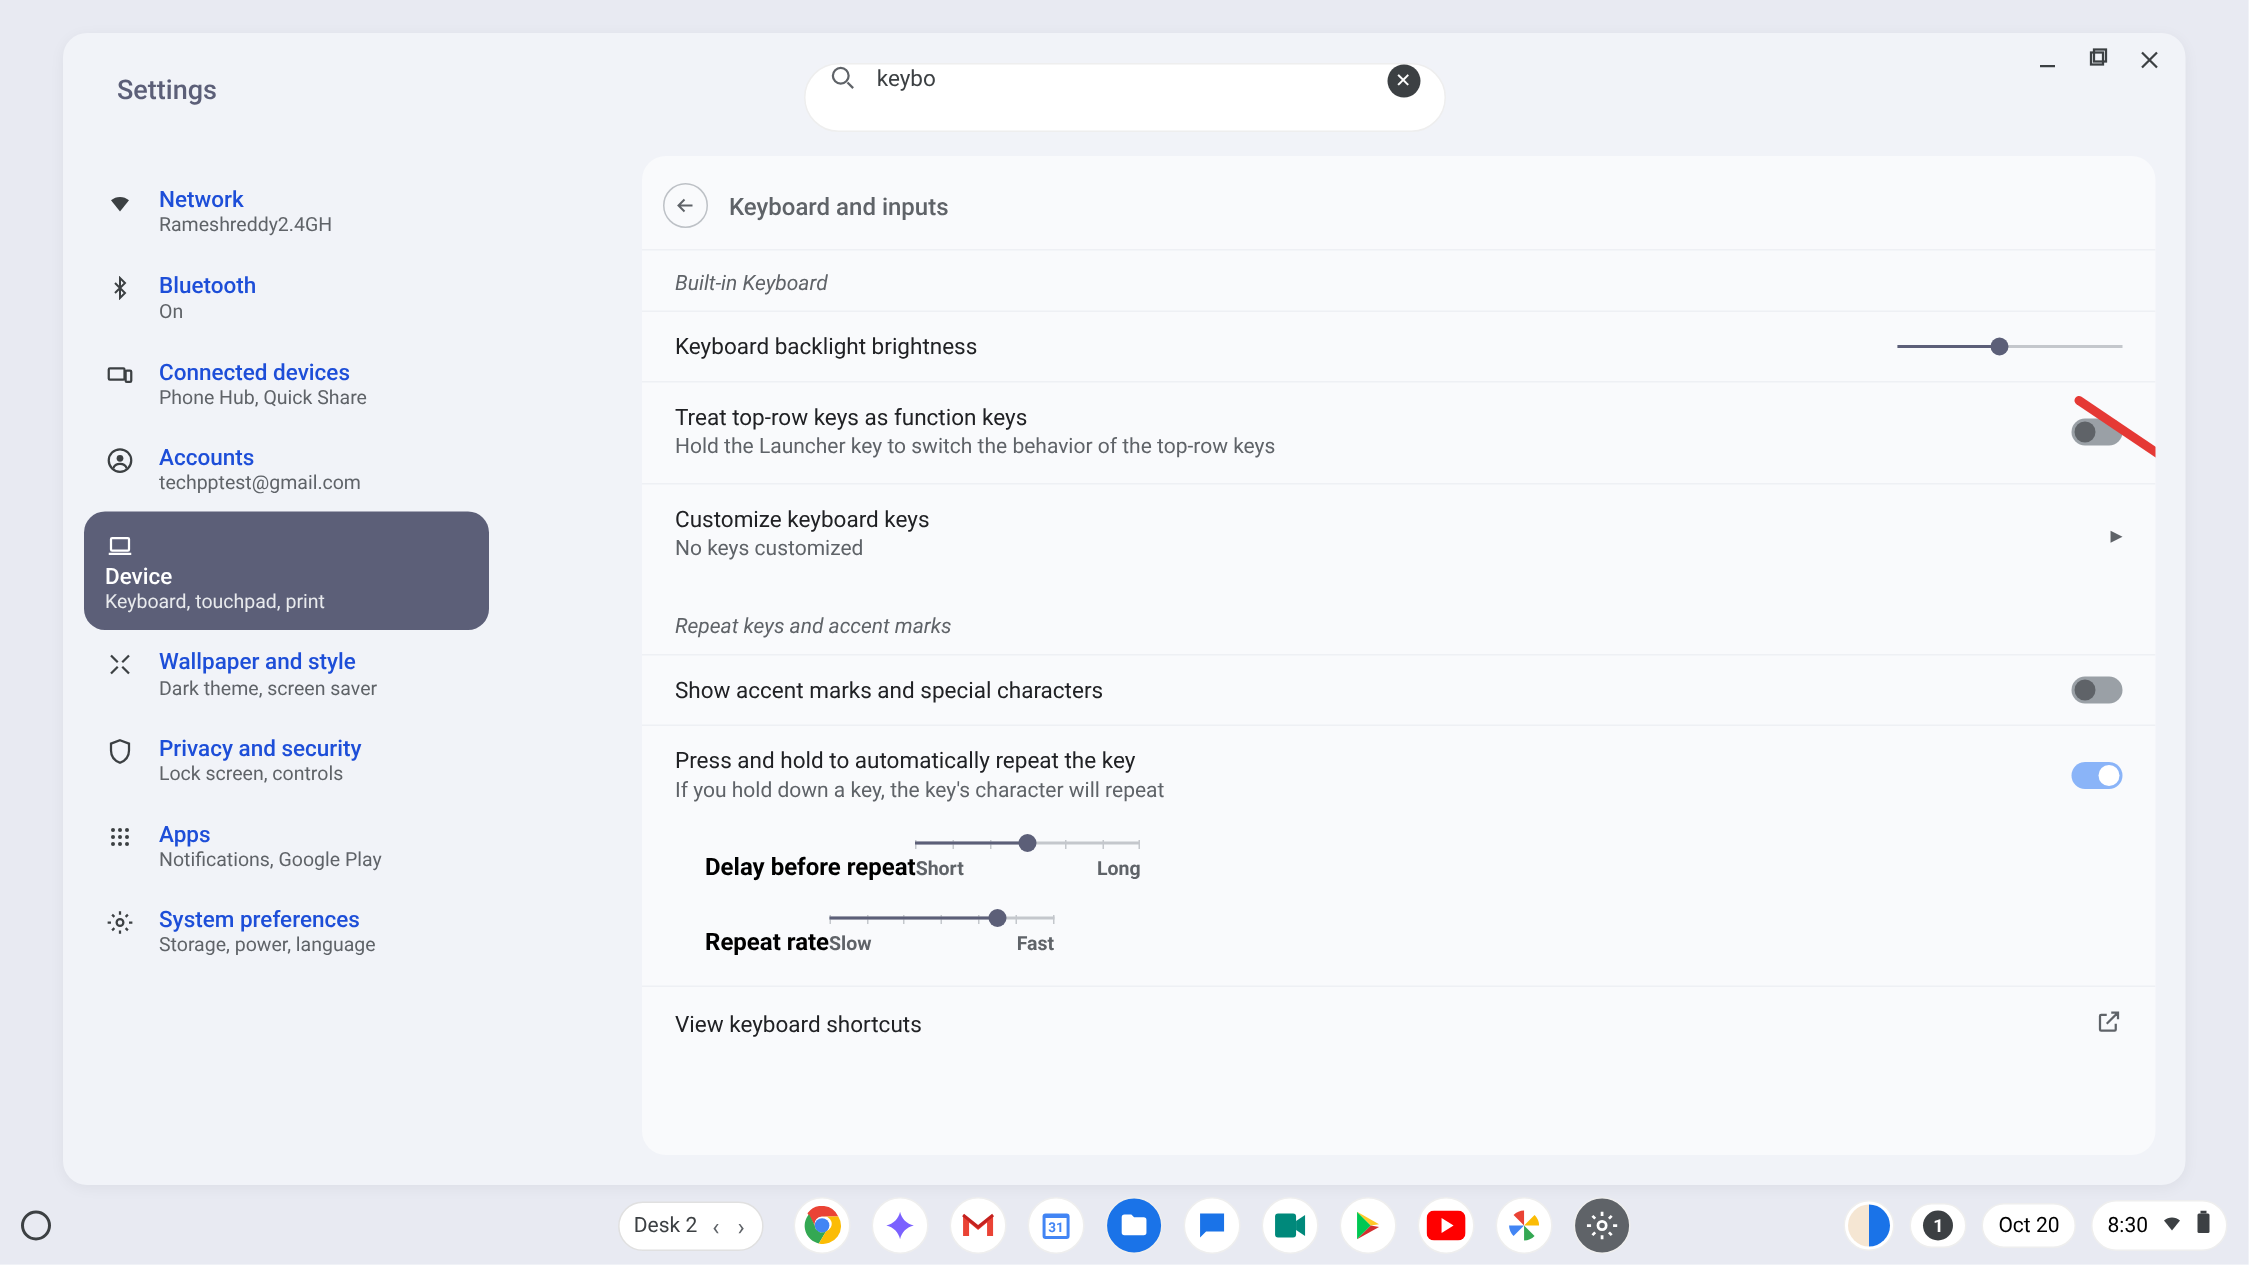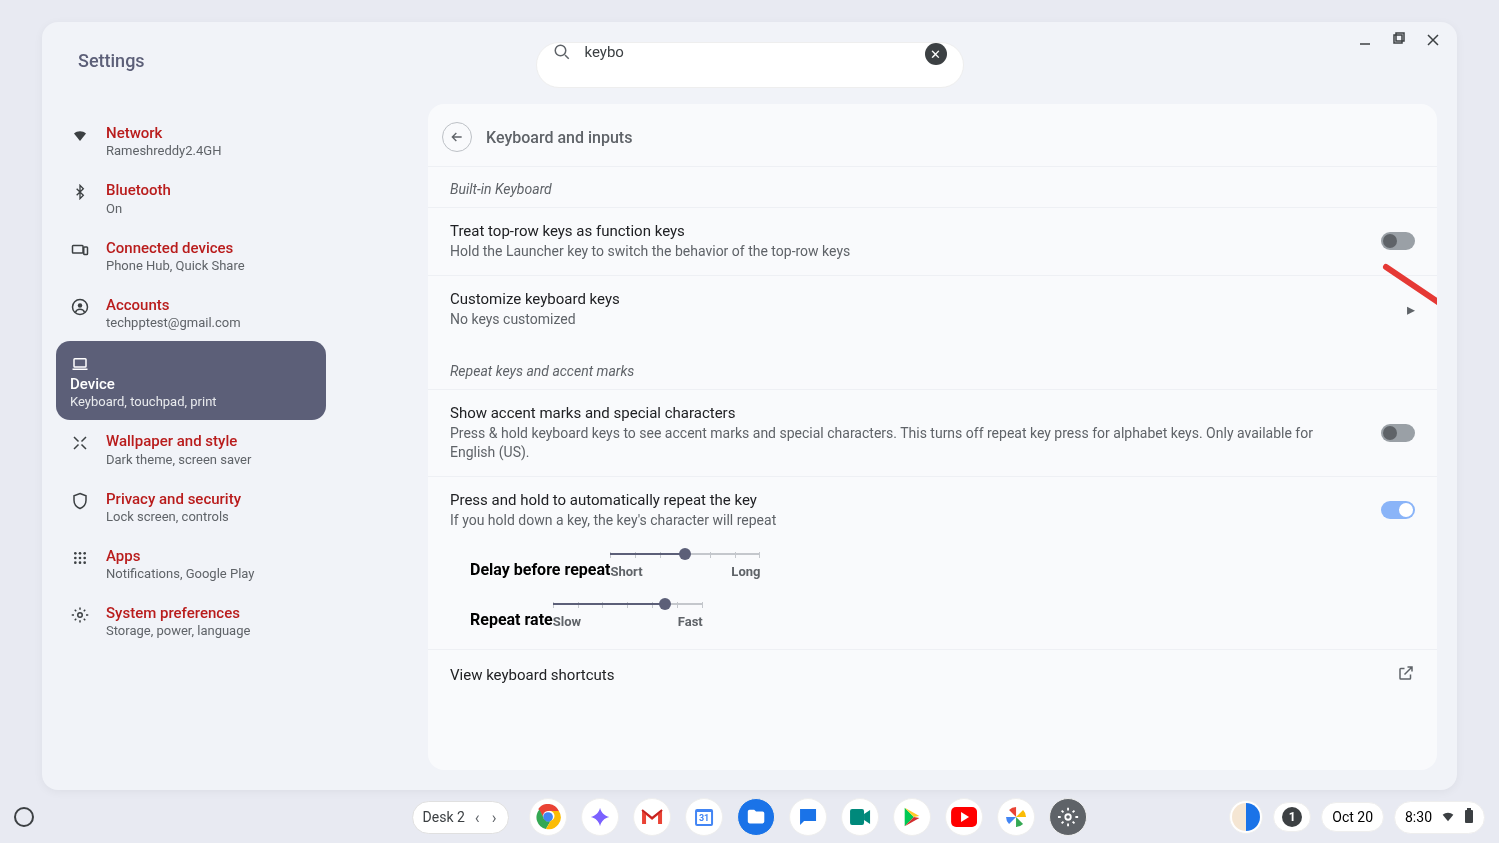--- a/index.html
+++ b/index.html
@@ -9,21 +9,21 @@
   .winbar svg { width: 16px; height: 16px; }
   .titlebar { position: absolute; left: 36px; top: 28px; font-size: 18px; font-weight: 500; color: #5c5f78; }
   .search { position: absolute; left: 50%; transform: translateX(-50%); top: 20px; width: 428px; height: 46px; background: #fff; border-radius: 24px; display: flex; align-items: flex-start; padding: 0 16px; border:1px solid #eee; }
   .search input { flex:1; border:none; outline:none; font-size:15px; color:#3c4043; margin-left:14px; background:transparent; }
   .clearbtn { width:22px; height:22px; border-radius:50%; background:#3c4043; display:flex; align-items:center; justify-content:center; color:#fff; font-size:13px; }
   .sidebar { position:absolute; left:14px; top:90px; width:270px; }
   .nav { display:flex; align-items:flex-start; padding:11px 14px; border-radius:14px; cursor:pointer; }
   .nav .ic { width:20px; height:20px; margin-right:16px; margin-top:2px; display:flex; align-items:center; justify-content:center; color:#3c4043; }
   .nav.active { background:#5c5f78;flex-direction:column; }
   .nav.active, .nav.active .ic { color:#fff; }
-  .nav .t { font-size:15px; font-weight:500; color:#b91c1c; line-height:1.35; }
+  .nav .t { font-size:15px; font-weight:500; color:#1d4ed8; line-height:1.35; }
   .nav .s { font-size:13px; color:#5f6368; }
   .nav.active .t { color:#fff; }
   .nav.active .s { color:#e8eaed; }
   .content { position:absolute; left:386px; top:82px; right:20px; bottom:20px; background:#f9fafc; border-radius:16px; padding:18px 0 0 0; overflow:hidden; }
   .chead { display:flex; align-items:center; padding:0 20px 14px 14px; }
   .backbtn { width:30px; height:30px; border-radius:50%; border:1px solid #bdc1c6; display:flex; align-items:center; justify-content:center; margin-right:14px; }
   .chead h2 { font-size:16px; font-weight:500; color:#5f6368; }
   .section-lbl { font-size:14px; color:#5f6368; padding:14px 22px 10px; border-top:1px solid #eef0f4;font-style:italic; }
   .row { display:flex; align-items:center; padding:14px 22px; border-top:1px solid #eef0f4; }
   .row .txt { flex:1; }
@@ -204,20 +204,31 @@
       <div class="backbtn">
           <svg width="16" height="16" viewBox="0 0 24 24" fill="none" stroke="#5f6368" stroke-width="2">
             <path d="M19 12H5M11 6l-6 6 6 6"></path>
           </svg>
         </div>
       <h2>Keyboard and inputs</h2>
     </div>
 
     <div class="section-lbl">Built-in Keyboard</div>
 
+    <div class="row">
+      <div class="txt">
+          <div class="rt">Keyboard backlight brightness</div>
+        </div>
+      <div class="slider">
+        <div class="track">
+            <div class="fill" style="width:45%"></div>
+            <div class="thumb" style="left:45%"></div>
+          </div>
+      </div>
+    </div>
 
     <div class="row">
       <div class="txt">
           <div class="rt">Treat top-row keys as function keys</div>
           <div class="rs">Hold the Launcher key to switch the behavior of the top-row keys</div>
         </div>
       <div class="toggle"></div>
     </div>
 
     <div class="row" style="cursor:pointer">
@@ -226,21 +237,20 @@
           <div class="rs">No keys customized</div>
         </div>
       <span class="chev">▸</span>
     </div>
 
     <div class="section-lbl" style="border-top:none;padding-top:20px">Repeat keys and accent marks</div>
 
     <div class="row">
       <div class="txt">
           <div class="rt">Show accent marks and special characters</div>
-          <div class="rs">Press &amp; hold keyboard keys to see accent marks and special characters. This turns off repeat key press for alphabet keys. Only available for English (US).</div>
         </div>
       <div class="toggle"></div>
     </div>
 
     <div class="row">
       <div class="txt">
           <div class="rt">Press and hold to automatically repeat the key</div>
           <div class="rs">If you hold down a key, the key's character will repeat</div>
         </div>
       <div class="toggle on"></div>

